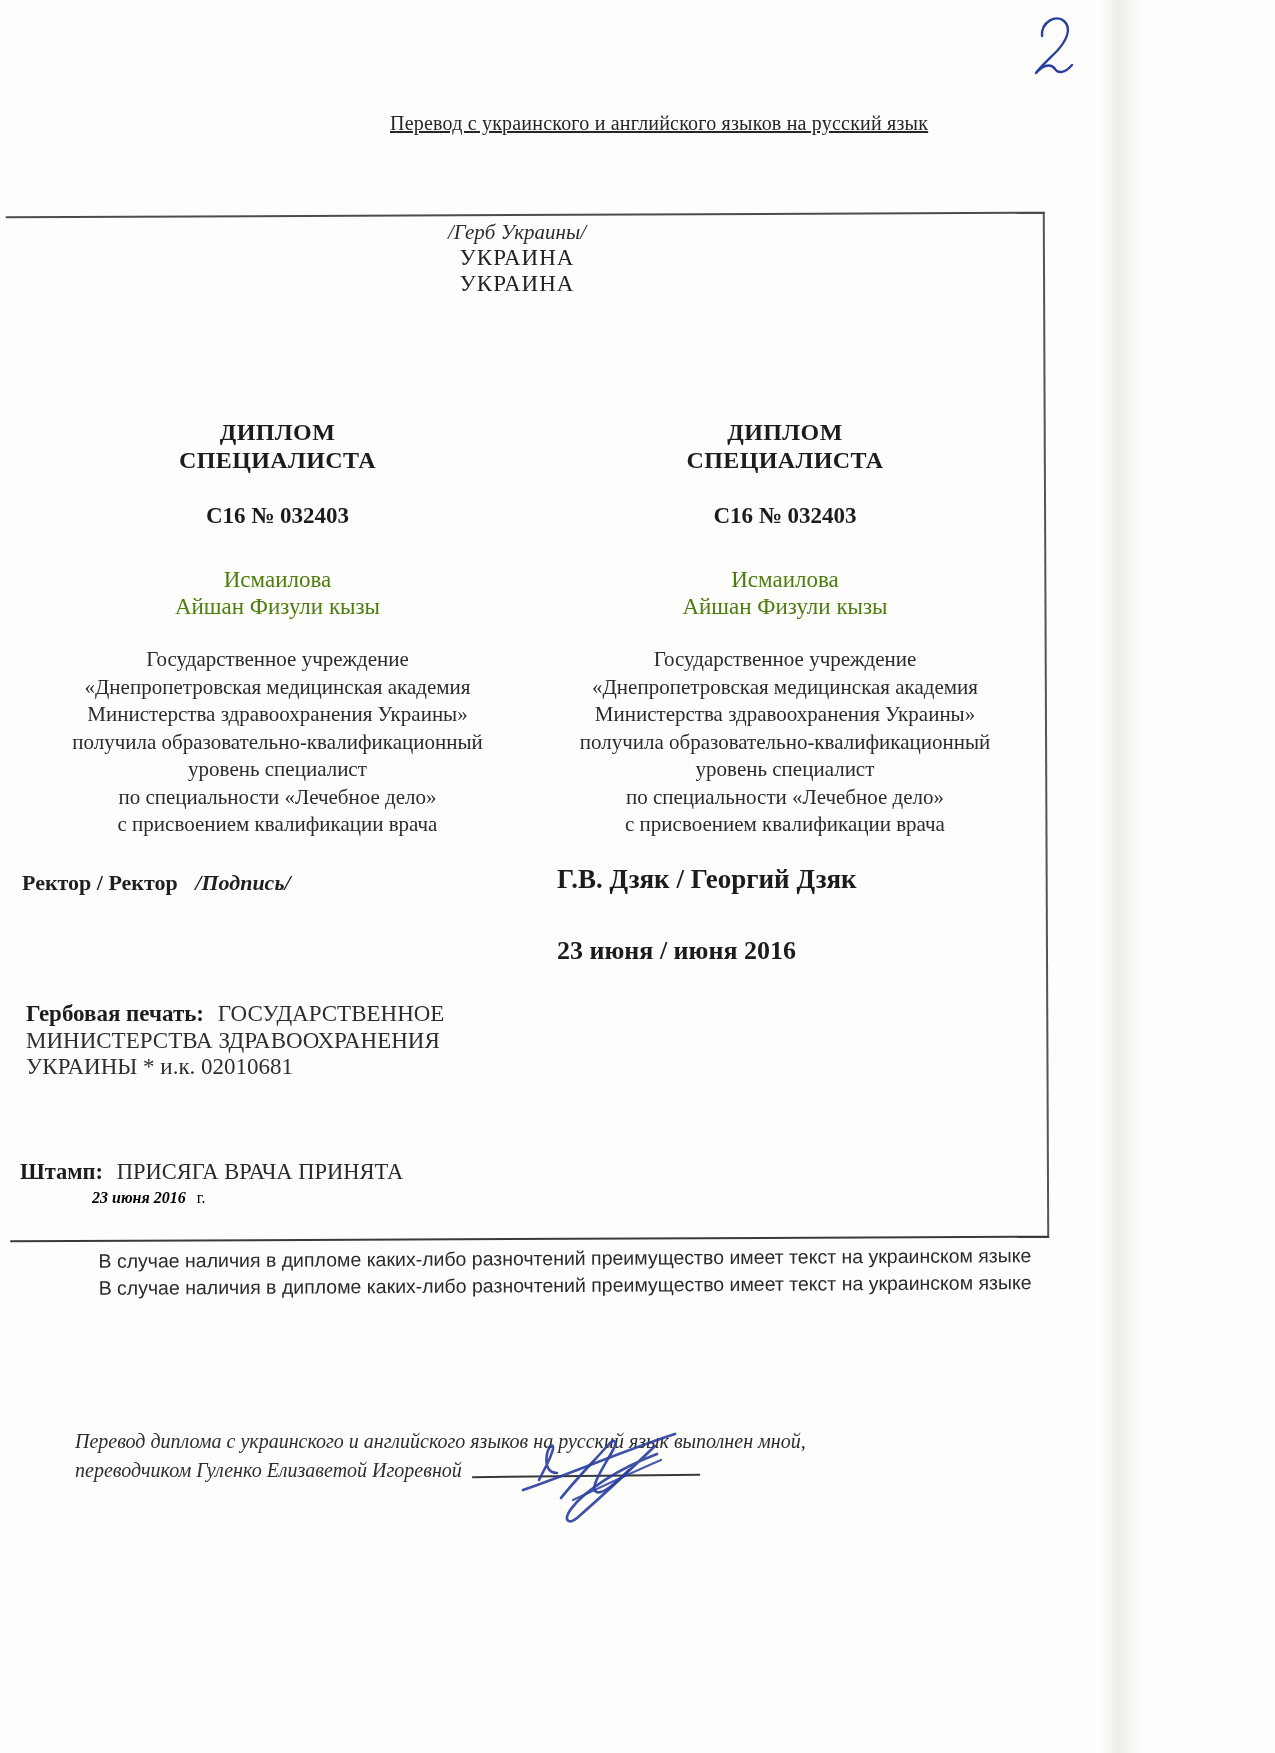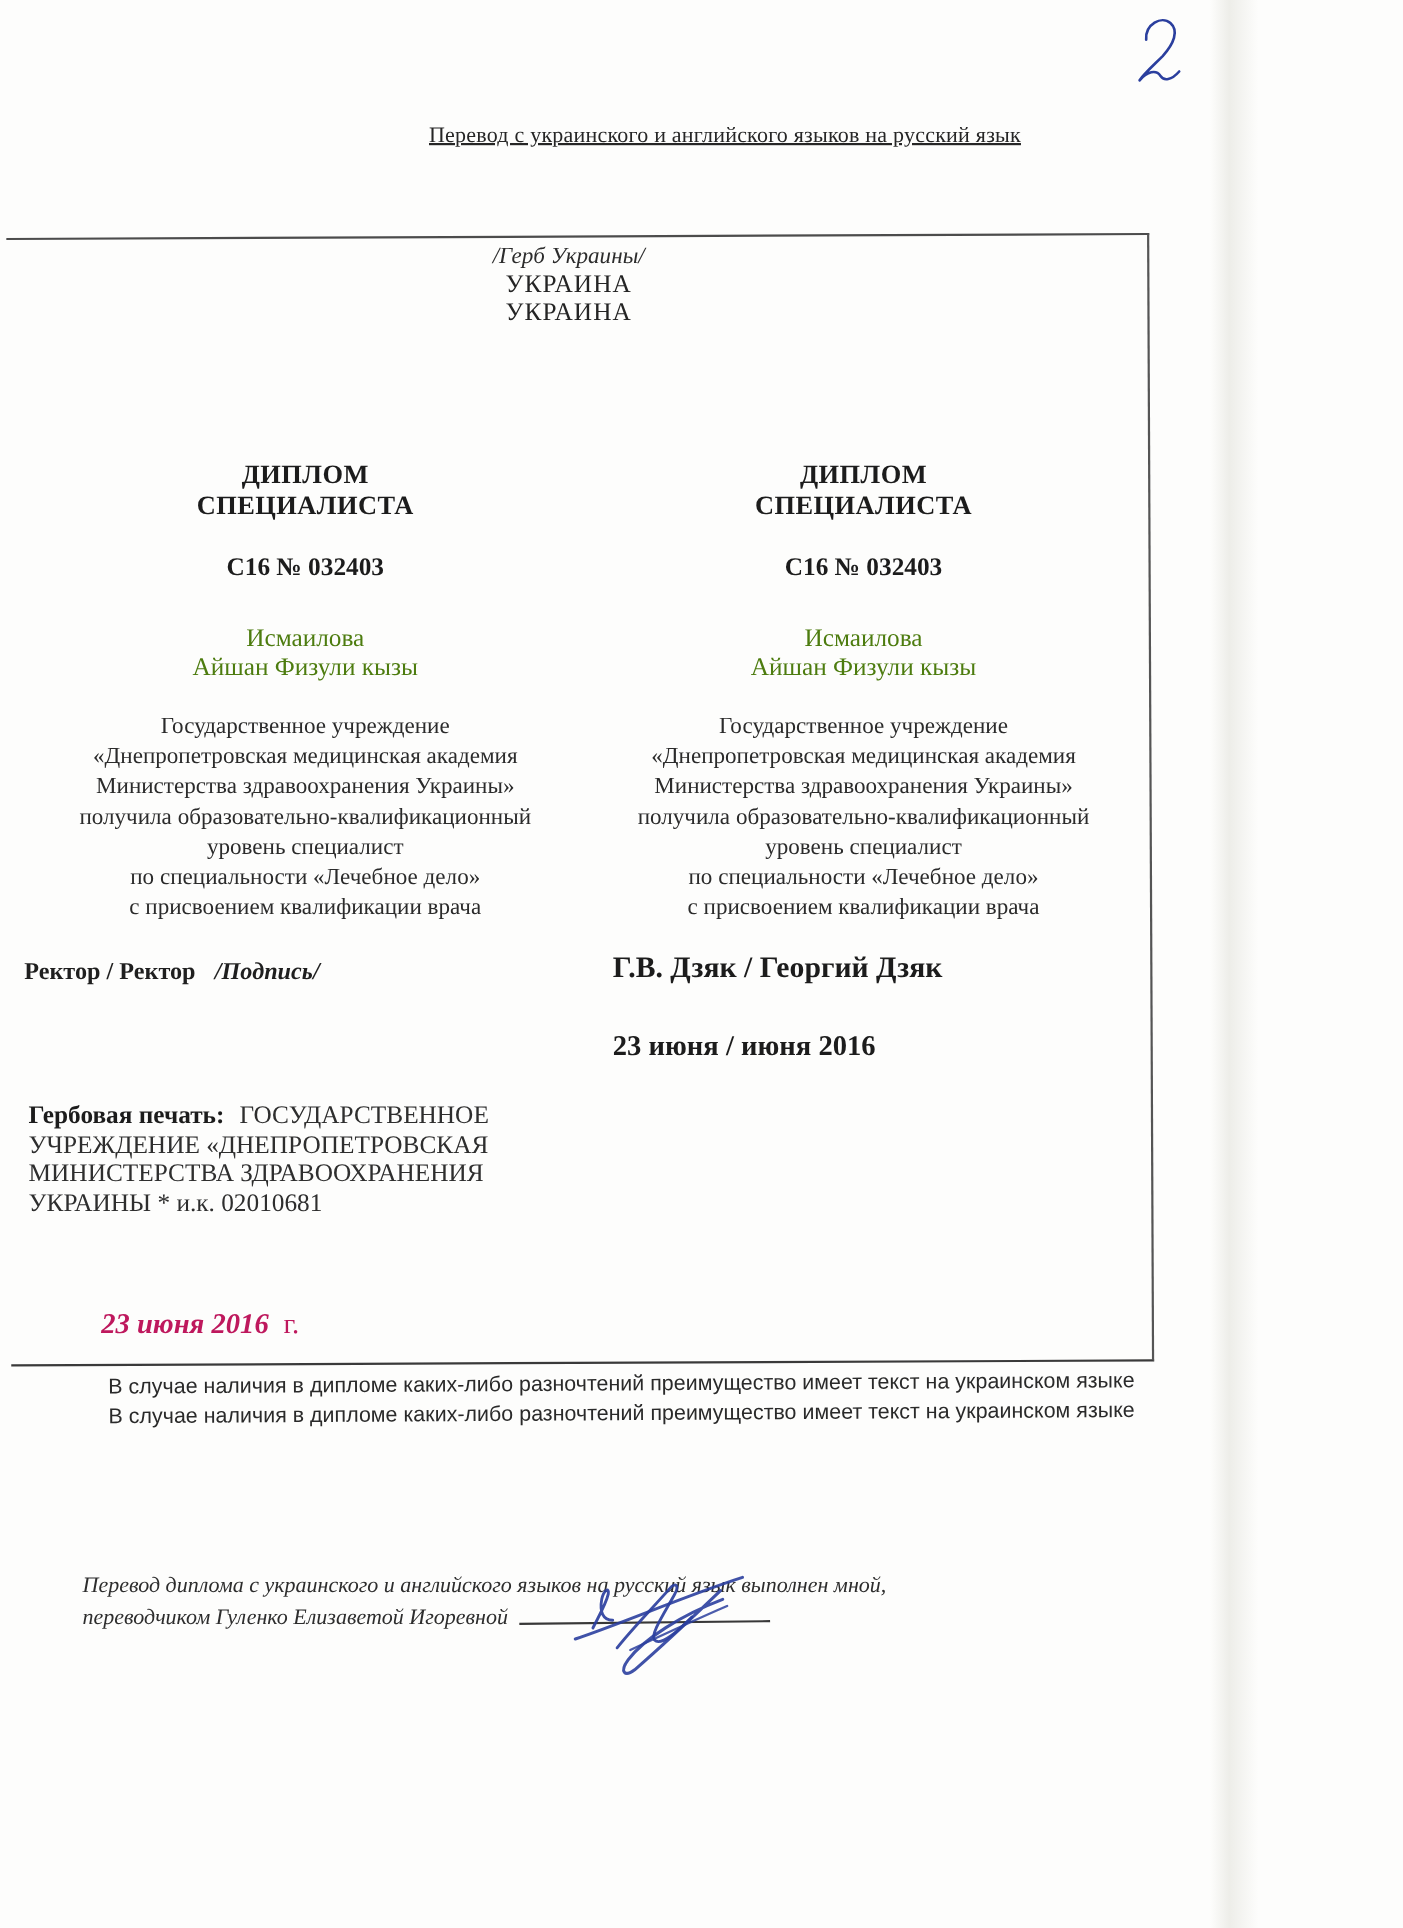--- a/index.html
+++ b/index.html
@@ -55,21 +55,21 @@
   .rector-name{left:557px;top:864px;font-size:27px;font-weight:bold;color:#1c1c1c;}
   .issue-date{left:557px;top:936px;font-size:26px;font-weight:bold;color:#1c1c1c;}
 
   .seal-block{left:26px;top:1001px;font-size:23px;line-height:26.5px;color:#2e2e2e;}
   .seal-block .lbl{font-weight:bold;color:#1c1c1c;}
   .seal-block .rest{margin-left:8px;}
 
   .stamp-line{left:20px;top:1159px;font-size:22.5px;color:#2a2a2a;}
   .stamp-line .lbl{font-weight:bold;color:#1c1c1c;}
   .stamp-line .rest{margin-left:8px;}
-  .stamp-date{left:92px;top:1189px;font-size:26px;color:#be185d;}
+  .stamp-date{left:92px;top:1189px;font-size:16px;color:#000000;}
   .stamp-date .d{font-weight:bold;font-style:italic;}
   .stamp-date .sfx{margin-left:7px;}
 
   .disclaimer{
     left:65px;top:1245px;width:1000px;
     font-family:"Liberation Sans", sans-serif;
     font-size:19.5px;line-height:26.5px;color:#2a2a2a;
     transform:rotate(-0.35deg);
   }
 
@@ -148,25 +148,28 @@
   </div>
 
   <div class="abs rector-name nw">Г.В. Дзяк / Георгий Дзяк</div>
   <div class="abs issue-date nw">23 июня / июня 2016</div>
 
   <div class="abs seal-block">
     <div class="nw">
       <span class="lbl">Гербовая печать:</span>
       <span class="rest">ГОСУДАРСТВЕННОЕ</span>
     </div>
-    <div class="nw">УЧРЕЖДЕНИЕ «ДНЕПРОПЕТРОВСКАЯ</div>
     <div class="nw">МИНИСТЕРСТВА ЗДРАВООХРАНЕНИЯ</div>
     <div class="nw">УКРАИНЫ * и.к. 02010681</div>
   </div>
 
+  <div class="abs stamp-line nw">
+    <span class="lbl">Штамп:</span>
+    <span class="rest">ПРИСЯГА ВРАЧА ПРИНЯТА</span>
+  </div>
   <div class="abs stamp-date nw">
     <span class="d">23 июня 2016</span>
     <span class="sfx">г.</span>
   </div>
 
   <div class="abs disclaimer ctr">
     <div class="nw">В случае наличия в дипломе каких-либо разночтений преимущество имеет текст на украинском языке</div>
     <div class="nw">В случае наличия в дипломе каких-либо разночтений преимущество имеет текст на украинском языке</div>
   </div>
 

